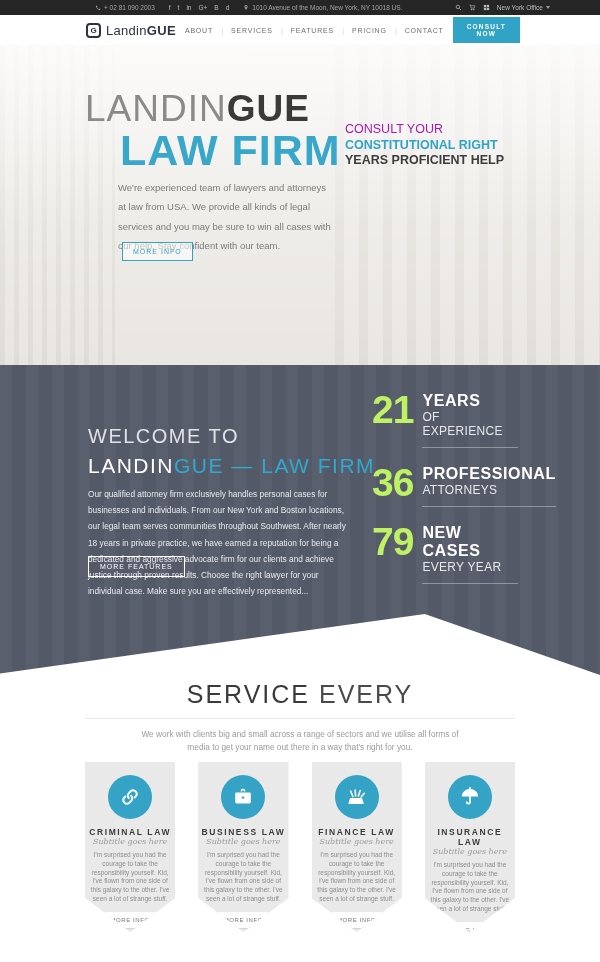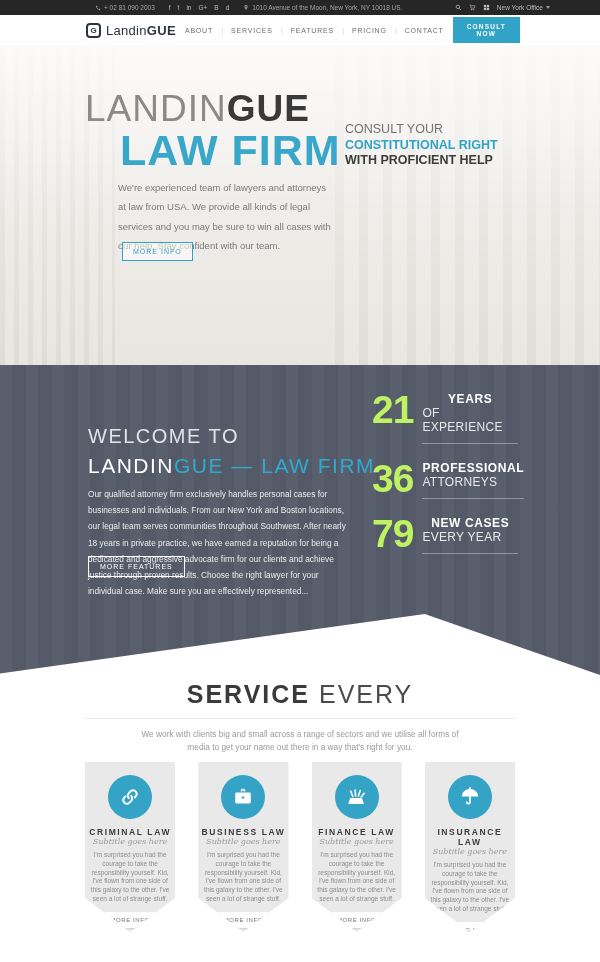--- a/index.html
+++ b/index.html
@@ -43,21 +43,21 @@
       background:repeating-linear-gradient(90deg,#d9d5cf 0 9px,#ebe8e3 9px 24px); opacity:.5; }
   .hero-fade { position:absolute; inset:0;
       background:linear-gradient(180deg, rgba(255,255,255,.85) 0%, rgba(255,255,255,.55) 30%,
                  rgba(255,255,255,.25) 55%, rgba(255,255,255,0) 100%); }
   .hero-title { position:absolute; left:85px; top:45px; line-height:1; }
   .ht-row1 { font-size:37px; letter-spacing:1px; }
   .ht-thin { color:#8a8a8a; font-weight:normal; }
   .ht-bold { color:#3a3a3a; font-weight:bold; }
   .ht-row2 { margin:2px 0 0 35px; font-size:43px; font-weight:bold; color:#38a7ca; letter-spacing:1px; }
   .tagline { position:absolute; left:345px; top:77px; font-size:12.5px; line-height:1.25; }
-  .tg1 { color:#737373; }
+  .tg1 { color:#a21caf; }
   .tg2 { color:#31a3c6; font-weight:bold; }
   .tg3 { color:#3c3c3c; font-weight:bold; }
   .hero-desc { position:absolute; left:118px; top:133px; width:214px; font-size:9.5px;
                line-height:2.05; color:#7b7b7b; }
   .hero-btn { position:absolute; left:122px; top:197px; border:1px solid #31a3c6; color:#31a3c6;
               background:rgba(255,255,255,.55); font-size:7px; letter-spacing:1px;
               padding:5px 10px; cursor:pointer; }
 
   
   .welcome { position:relative; height:310px; background:#565b69; color:#fff;
@@ -71,27 +71,27 @@
   .wh2-accent { color:#2fa9d0; }
   .w-desc { position:absolute; left:88px; top:121px; width:258px; font-size:8.3px;
             line-height:1.95; color:#e9ebef; }
   .w-btn { position:absolute; left:88px; top:191px; border:1px solid #fff; color:#fff;
            background:transparent; font-size:7px; letter-spacing:1px; padding:6px 11px; cursor:pointer; }
   .stats { position:absolute; left:372px; top:25px; width:146px; }
   .stat { display:flex; gap:9px; margin-bottom:15px; }
   .stat-num { font-size:39px; font-weight:bold; color:#bef264; line-height:1; letter-spacing:-1px; }
   .stat-text { flex:1; padding-top:2px; padding-bottom:9px;
                border-bottom:1px solid rgba(255,255,255,.35); }
-  .st1 { font-size:12px; font-weight:bold; letter-spacing:.6px; color:#fff;text-align:center; }
+  .st1 { font-size:16px; font-weight:bold; letter-spacing:.6px; color:#fff; }
   .st2 { font-size:12px; color:#e6e8ec; letter-spacing:.3px; }
 
   
   .services { position:relative; height:287px; background:#fff; text-align:center; }
   .s-title { padding-top:5px; font-size:25px; letter-spacing:2px; color:#3a3a3a; }
-  .s-title b { font-weight:bold; }
+  .s-title b { font-weight:normal; }
   .s-title span { font-weight:normal; color:#4a4a4a; }
   .s-divider { width:430px; margin:9px auto 0; border-top:1px solid #e9e9e9; }
   .s-desc { margin:9px auto 0; width:340px; font-size:8.3px; line-height:1.6; color:#9a9a9a; }
   .cards { position:absolute; left:85px; top:87px; width:430px; display:flex; gap:23px; }
   .card { flex:1; height:170px; background:#e9e9e9; padding-top:13px;
           clip-path:polygon(0 0, 100% 0, 100% 80%, 50% 100%, 0 80%); }
   .card-circle { width:44px; height:44px; border-radius:50%; background:#35a3c6;
                  margin:0 auto; display:grid; place-items:center; }
   .card-title { margin-top:8px; font-size:8.5px; font-weight:bold; letter-spacing:1.6px; color:#3c3c3c; }
   .card-sub { margin-top:0; font-size:8px; font-style:italic;
@@ -181,21 +181,21 @@
   <div class="hero-cols-left"></div>
   <div class="hero-cols-right"></div>
   <div class="hero-fade"></div>
   <div class="hero-title">
     <div class="ht-row1"><span class="ht-thin">LANDIN</span><span class="ht-bold">GUE</span></div>
     <div class="ht-row2">LAW FIRM</div>
   </div>
   <div class="tagline">
     <div class="tg1">CONSULT YOUR</div>
     <div class="tg2">CONSTITUTIONAL RIGHT</div>
-    <div class="tg3">WITH PROFICIENT HELP</div>
+    <div class="tg3">YEARS PROFICIENT HELP</div>
   </div>
   <p class="hero-desc">We're experienced team of lawyers and attorneys at law from USA. We provide all kinds of legal services and you may be sure to win all cases with our help. Stay confident with our team.</p>
   <button class="hero-btn">MORE INFO</button>
 </section>
 
 <section class="welcome">
   <div class="w-head">
     <div class="wh1">WELCOME TO</div>
     <div class="wh2"><span class="wh2-white">LANDIN</span><span class="wh2-accent">GUE — LAW FIRM</span></div>
   </div>

